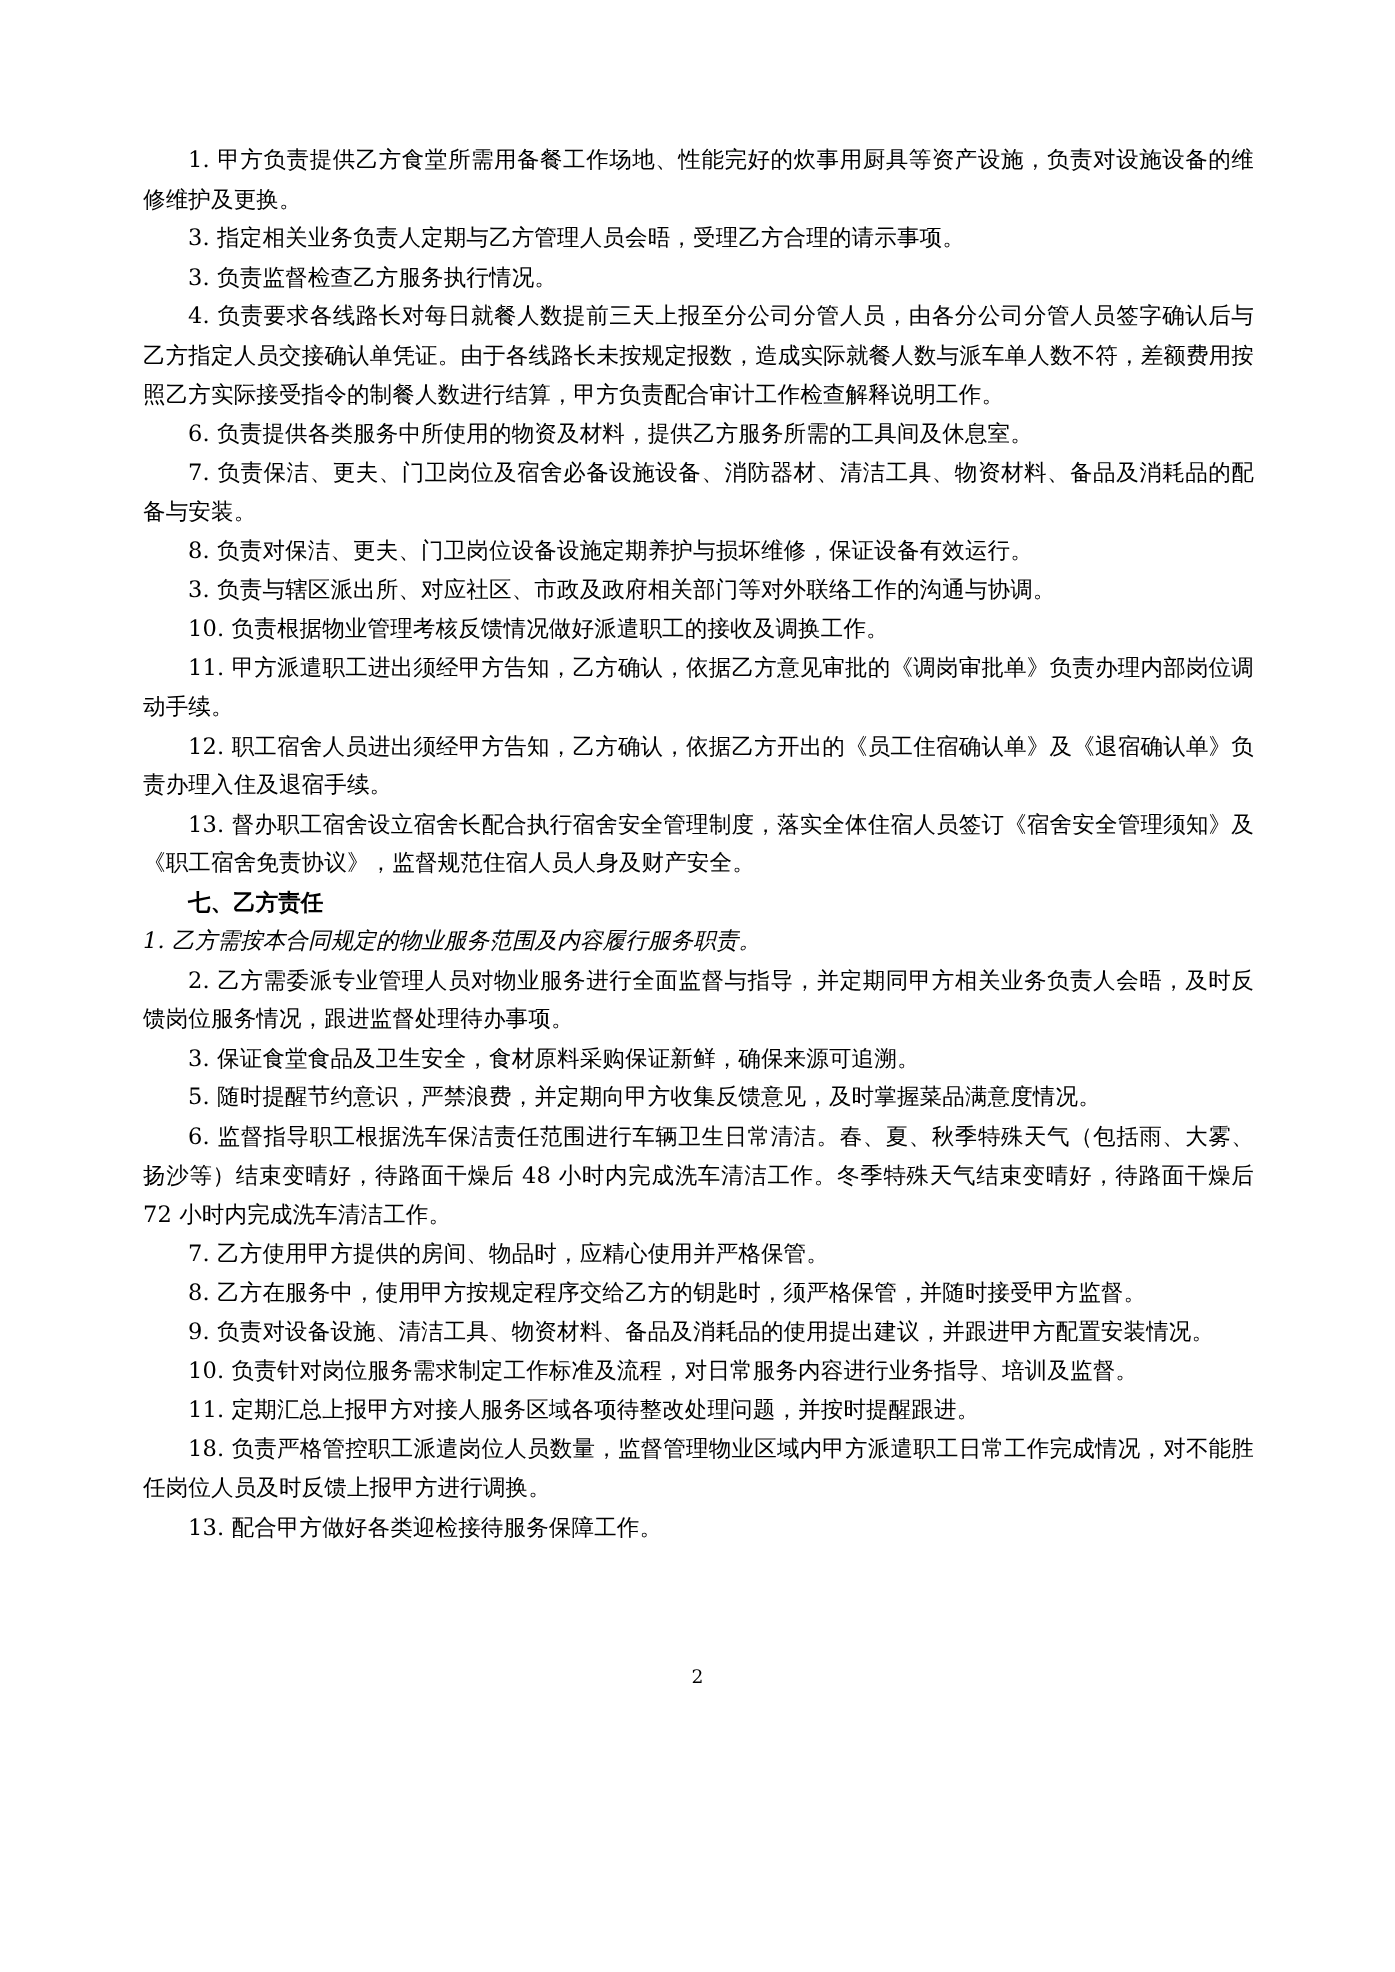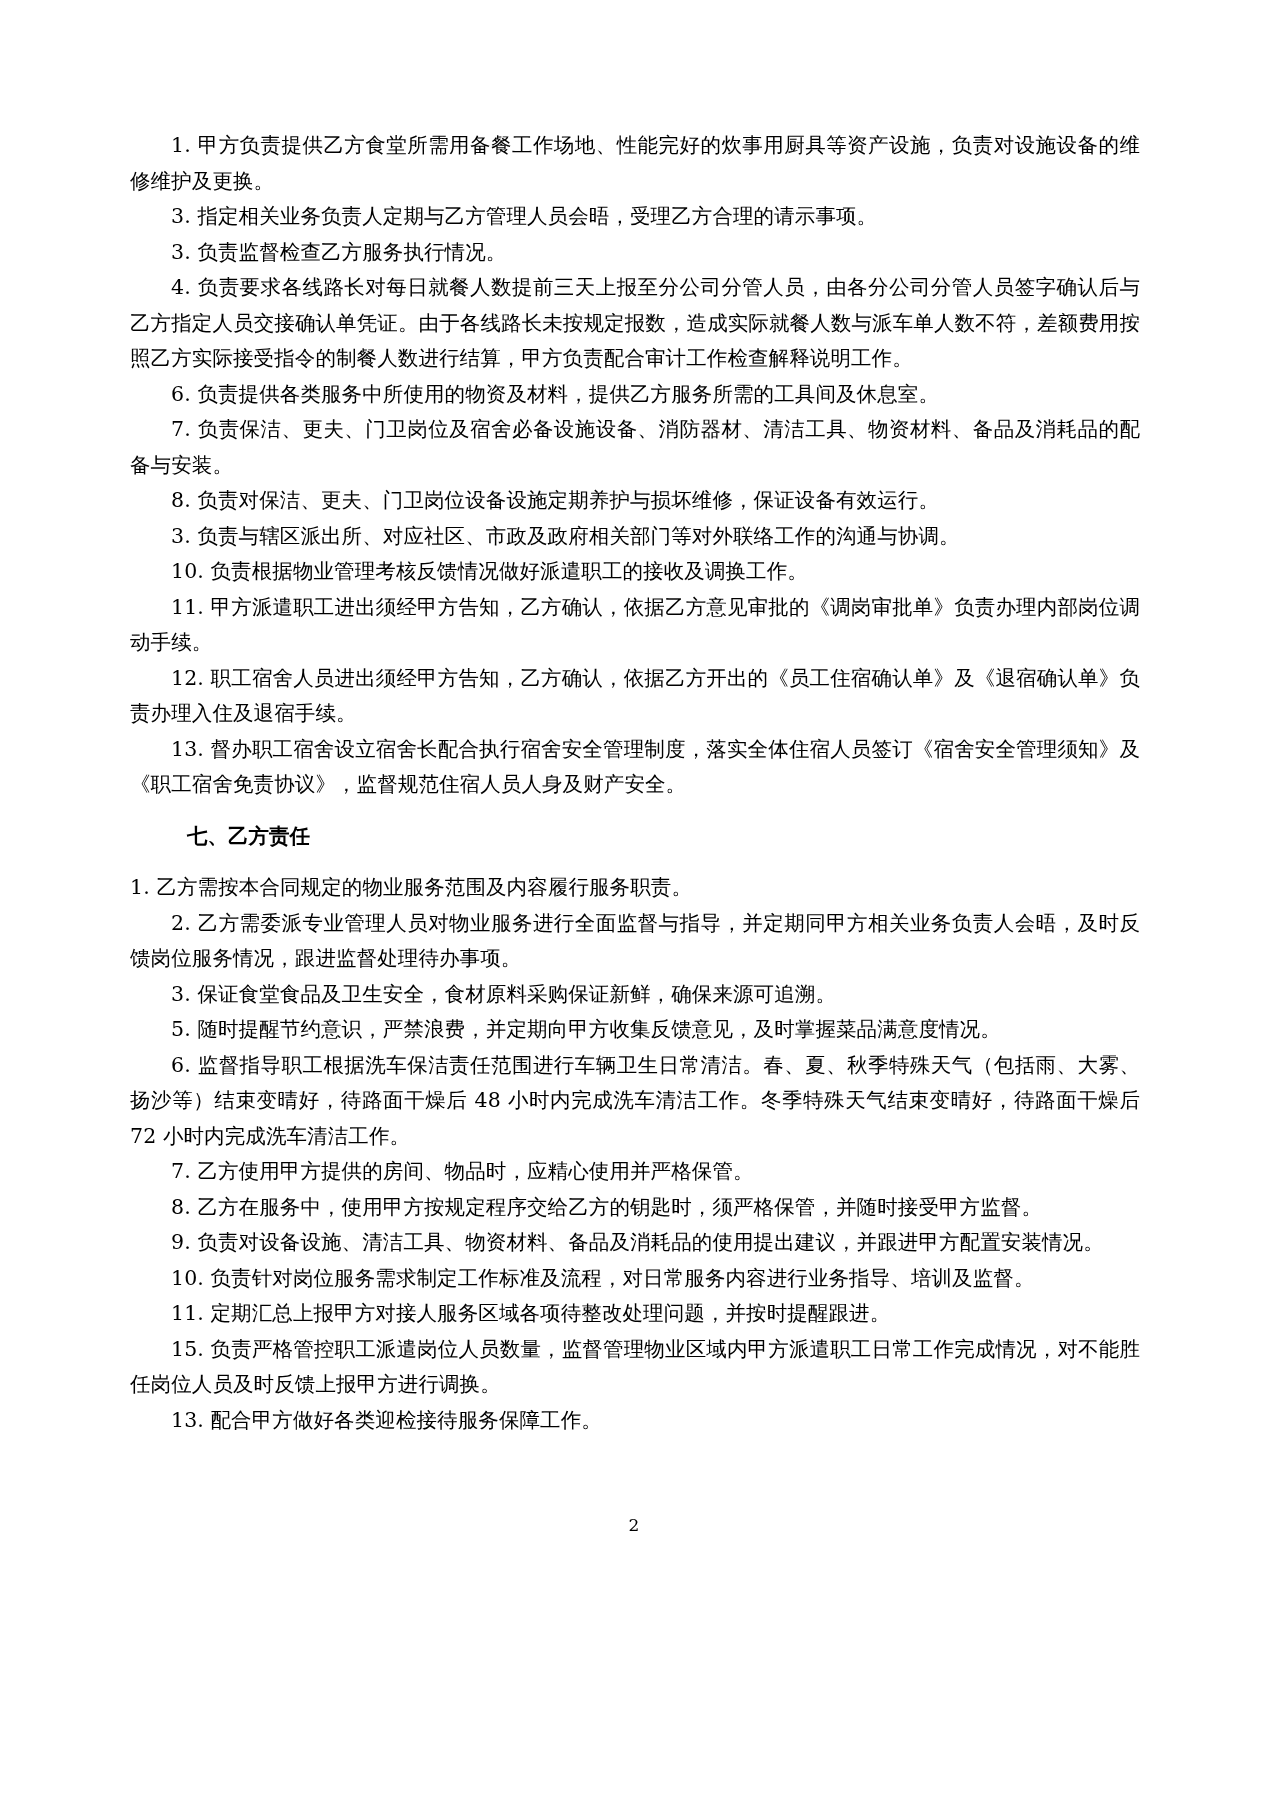--- a/index.html
+++ b/index.html
@@ -30,23 +30,24 @@
     line-height: 35.5px;
     text-align: justify;
     text-justify: inter-ideograph;
     letter-spacing: 0.1px;
   }
   p.indent {
     text-indent: 2em;
   }
   p.noindent {
     text-indent: 0;
+    font-style: italic;
   }
   h2.section {
-    margin: 16px;
+    margin: 0;
     font-size: 20.5px;
     line-height: 35.5px;
     font-weight: bold;
     text-indent: 2em;
   }
   .page-number {
     position: absolute;
     top: 1515px;
     left: 0;
     width: 100%;
@@ -76,17 +77,17 @@
     <p class="para noindent">1. 乙方需按本合同规定的物业服务范围及内容履行服务职责。</p>
     <p class="para indent">2. 乙方需委派专业管理人员对物业服务进行全面监督与指导，并定期同甲方相关业务负责人会晤，及时反馈岗位服务情况，跟进监督处理待办事项。</p>
     <p class="para indent">3. 保证食堂食品及卫生安全，食材原料采购保证新鲜，确保来源可追溯。</p>
     <p class="para indent">5. 随时提醒节约意识，严禁浪费，并定期向甲方收集反馈意见，及时掌握菜品满意度情况。</p>
     <p class="para indent">6. 监督指导职工根据洗车保洁责任范围进行车辆卫生日常清洁。春、夏、秋季特殊天气（包括雨、大雾、扬沙等）结束变晴好，待路面干燥后 48 小时内完成洗车清洁工作。冬季特殊天气结束变晴好，待路面干燥后 72 小时内完成洗车清洁工作。</p>
     <p class="para indent">7. 乙方使用甲方提供的房间、物品时，应精心使用并严格保管。</p>
     <p class="para indent">8. 乙方在服务中，使用甲方按规定程序交给乙方的钥匙时，须严格保管，并随时接受甲方监督。</p>
     <p class="para indent">9. 负责对设备设施、清洁工具、物资材料、备品及消耗品的使用提出建议，并跟进甲方配置安装情况。</p>
     <p class="para indent">10. 负责针对岗位服务需求制定工作标准及流程，对日常服务内容进行业务指导、培训及监督。</p>
     <p class="para indent">11. 定期汇总上报甲方对接人服务区域各项待整改处理问题，并按时提醒跟进。</p>
-    <p class="para indent">15. 负责严格管控职工派遣岗位人员数量，监督管理物业区域内甲方派遣职工日常工作完成情况，对不能胜任岗位人员及时反馈上报甲方进行调换。</p>
+    <p class="para indent">18. 负责严格管控职工派遣岗位人员数量，监督管理物业区域内甲方派遣职工日常工作完成情况，对不能胜任岗位人员及时反馈上报甲方进行调换。</p>
     <p class="para indent">13. 配合甲方做好各类迎检接待服务保障工作。</p>
   </div>
   <div class="page-number">2</div>
 </div>
 
 </body></html>

